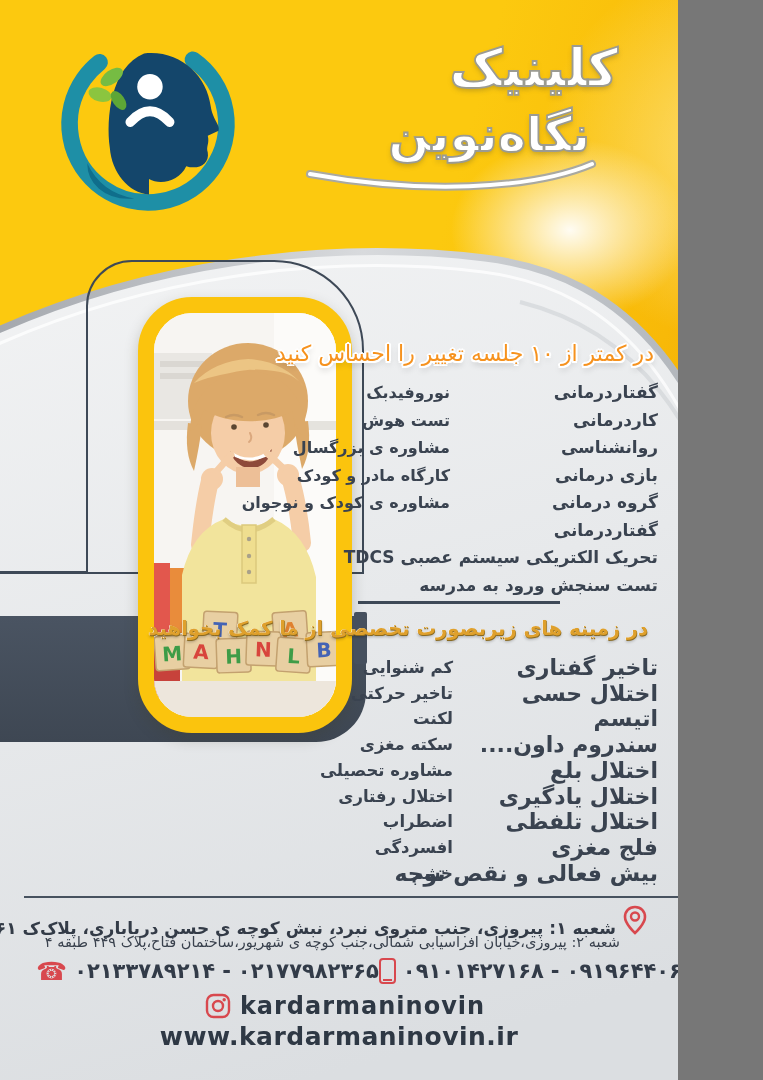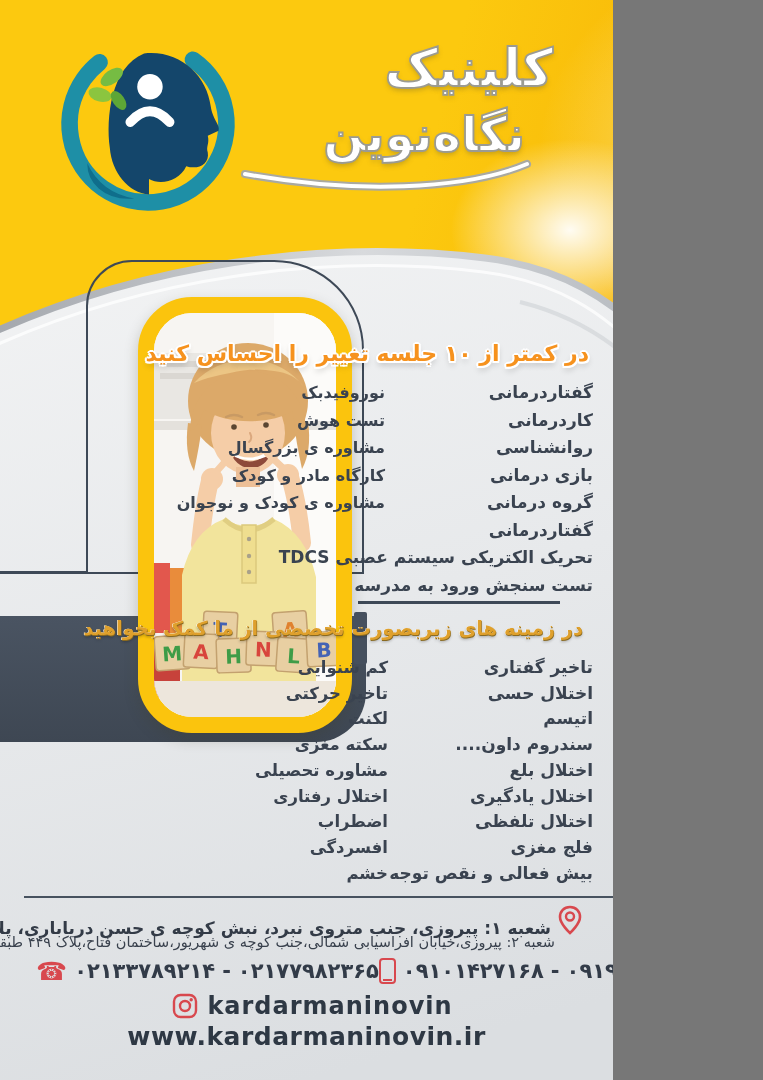--- a/index.html
+++ b/index.html
@@ -1,17 +1,17 @@
 <!DOCTYPE html>
 <html lang="fa"><head>
 <meta charset="utf-8">
 <style>
   html,body{margin:0;padding:0;background:#777;}
   .poster{
-    position:relative; width:613px; height:1080px; overflow:hidden;
+    position:relative; width:678px; height:1080px; overflow:hidden;
     font-family:"DejaVu Sans", sans-serif;
     background:
       radial-gradient(170px 130px at 570px 230px, rgba(255,255,255,.95), rgba(255,255,255,0) 70%),
       radial-gradient(320px 270px at 780px 150px, rgba(255,238,160,.85), rgba(255,238,160,0) 75%),
       linear-gradient(105deg,#FCC90F 52%, #F8B908 78%, #EFA503 97%);
   }
   .abs{position:absolute;}
   svg{display:block;}
   .fa{direction:rtl; unicode-bidi:plaintext;}
 
@@ -21,31 +21,31 @@
   
   .logo{left:50px;top:26px;width:196px;height:196px;z-index:5;}
   .brand-line{z-index:5;color:#fff;font-weight:bold;-webkit-text-stroke:1.8px #9B9B92;
     text-shadow:0 3px 5px rgba(110,95,40,.35); white-space:nowrap;}
   .brand-1{right:60px;top:38px;font-size:52px;}
   .brand-2{right:88px;top:106px;font-size:48px;}
   .brand-tail{right:78px;top:158px;z-index:5;}
 
   
   .headline1{
-    right:24px;top:341px;z-index:6;font-size:22px;font-weight:bold;color:#F6921E;white-space:nowrap;
+    right:24px;top:341px;z-index:6;font-size:22px;font-weight:normal;color:#F6921E;white-space:nowrap;
     text-shadow:-2px 0 0 #fff,2px 0 0 #fff,0 -2px 0 #fff,0 2px 0 #fff,
       -1.5px -1.5px 0 #fff,1.5px -1.5px 0 #fff,-1.5px 1.5px 0 #fff,1.5px 1.5px 0 #fff,
       0 4px 6px rgba(0,0,0,.22);}
 
   
   .list-col{z-index:6;color:#3A4350;font-weight:600;white-space:nowrap;text-align:right;}
   .svc-col-right{right:20px;top:379px;font-size:17px;line-height:27.5px;}
   .svc-col-left{right:228px;top:379px;font-size:16px;line-height:27.5px;}
   .svc-full{right:20px;top:544px;font-size:17px;line-height:27.5px;}
-  .cond-col-right{right:20px;top:655px;font-size:17px;line-height:25.7px;}
+  .cond-col-right{right:20px;top:655px;font-size:22px;line-height:25.7px;}
   .cond-col-left{right:225px;top:655px;font-size:16.5px;line-height:25.7px;}
 
   
   .rule-above-banner2{left:358px;top:601px;width:202px;height:2.5px;background:#3E4957;z-index:3;}
   .headline2{
     right:30px;top:617px;z-index:6;font-size:19.5px;font-weight:bold;color:#DFA02C;white-space:nowrap;
     text-shadow:0.5px 0.5px 0 #8A6A20, -0.5px -0.5px 0 #fff, 0 2px 3px rgba(0,0,0,.28);}
 
   
   .outline-rect{left:86px;top:260px;width:278px;height:314px;z-index:2;

